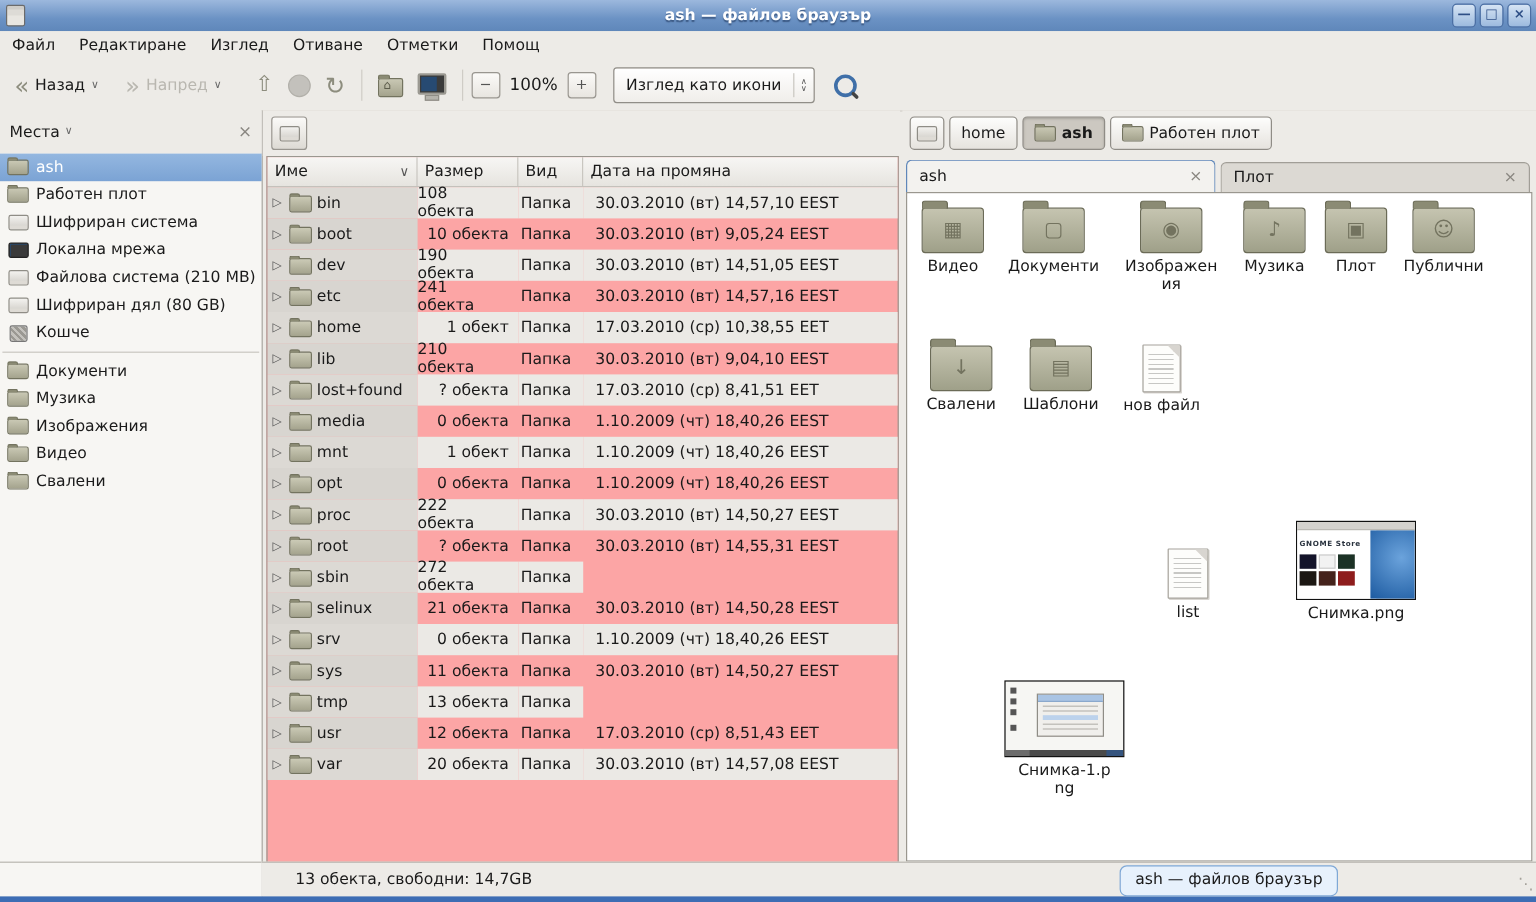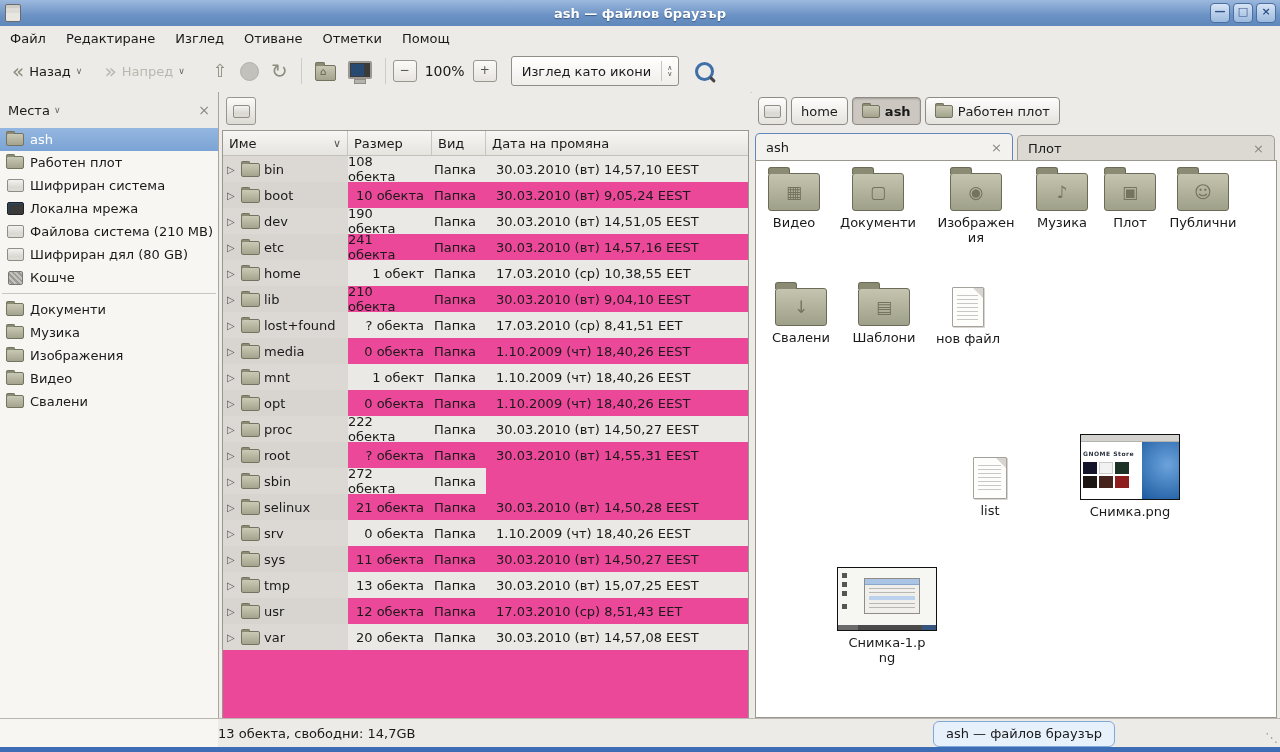--- a/index.html
+++ b/index.html
@@ -68,21 +68,21 @@
   .si-drive{width:15px;height:11px;border:1px solid #8f8d86;border-radius:2px;background:linear-gradient(#f3f2ef,#cfccc6);
     box-shadow:inset 0 -3px 0 #dedbd5}
   .si-net{width:15px;height:11px;background:#3a3a3a;border:1px solid #222;border-radius:2px;box-shadow:inset 1px 1px 0 #27496e}
   .si-trash{width:13px;height:12px;border:1px solid #777;border-radius:2px;
     background:repeating-linear-gradient(45deg,#c4c2bd 0 2px,#9b9993 2px 4px)}
 
   
   .midtop{left:219px;top:92px;width:531px;height:38px;background:#edebe7;display:flex;align-items:center}
   .smallbtn{width:28px;height:26px;margin-left:7px;border:1px solid #999690;border-radius:3px;
     background:linear-gradient(#fbfaf8,#dddad4);display:flex;align-items:center;justify-content:center}
-  .tree{left:222px;top:130px;width:527px;height:590px;background:#ec4899;border:1px solid #9a978f;box-sizing:border-box}
+  .tree{left:222px;top:130px;width:527px;height:590px;background:#fca5a5;border:1px solid #9a978f;box-sizing:border-box}
   .thead{display:flex;height:24px;border-bottom:1px solid #c4c1bb;background:linear-gradient(#f7f6f4,#e6e4df);font-size:13px}
   .th{display:flex;align-items:center;padding:0 6px;border-right:1px solid #c9c6c0;box-sizing:border-box}
   .th-name{width:125px}.th-size{width:84px}.th-type{width:54px}.th-date{flex:1;border-right:none}
   .sortmark{margin-left:auto;color:#555;font-size:11px}
   .trow{display:flex;height:26px;align-items:stretch;font-size:13px}
   .c-name{width:125px;background:#d8d5d0;display:flex;align-items:center;gap:4px;padding-left:4px;box-sizing:border-box}
   .trow:nth-child(even) .c-name{background:#dcd9d4}
   .c-size{width:84px;display:flex;align-items:center;justify-content:flex-end;padding-right:8px;box-sizing:border-box}
   .c-type{width:54px;display:flex;align-items:center;padding-left:2px;box-sizing:border-box}
   .c-date{flex:1;display:flex;align-items:center;padding-left:10px}
@@ -147,21 +147,21 @@
   .t1 .dlg{position:absolute;left:26px;top:10px;width:54px;height:34px;background:#f0efec;border:1px solid #8f8d86}
   .t1 .dlg .tstrip{height:5px;background:#a9c4e4;border-bottom:1px solid #8aa8cc}
   .t1 .dlg .l{height:1px;background:#b9b7b1;margin:3px 4px 0 4px}
   .t1 .dlg .hl{height:4px;background:#bcd2ec;margin:3px 4px 0 4px}
   .t1 .bstrip{position:absolute;left:0;right:0;bottom:0;height:5px;background:#4a4a4a;
     box-shadow:inset 20px 0 0 #6b6b6b, inset -14px 0 0 #35547e}
 
   
   .statusbar{left:218px;top:718px;width:1062px;height:29px;background:#edebe7;border-top:1px solid #b9b6b0;
     display:flex;align-items:center;box-sizing:border-box}
-  .statusbar .stext{margin-left:0}
+  .statusbar .stext{margin-left:28px}
   .sbfill{left:0;top:718px;width:218px;height:29px;background:#f7f6f3;border-top:1px solid #b9b6b0;box-sizing:border-box}
   .bluestrip{left:0;top:747px;width:1280px;height:5px;background:#3d6db4}
   .tooltip{left:933px;top:721px;height:24px;padding:0 12px;background:#e7f1fc;border:1px solid #7fa8d6;
     border-radius:6px;line-height:23px;z-index:5}
   .grip{right:2px;top:730px;color:#a5a29b;font-size:13px}
 </style>
 </head>
 <body>
 
 <div class="abs titlebar">
@@ -490,21 +490,20 @@
       <div class="c-date">30.03.2010 (вт) 14,50,27 EEST</div>
     </div>
   <div class="trow">
       <div class="c-name">
         <span class="exp">▷</span>
         <span class="rowfolder"></span>
         <span>tmp</span>
       </div>
       <div class="c-size">13 обекта</div>
       <div class="c-type">Папка</div>
-      <div class="c-date">30.03.2010 (вт) 15,07,25 EEST</div>
     </div>
   <div class="trow">
       <div class="c-name">
         <span class="exp">▷</span>
         <span class="rowfolder"></span>
         <span>usr</span>
       </div>
       <div class="c-size">12 обекта</div>
       <div class="c-type">Папка</div>
       <div class="c-date">17.03.2010 (ср)  8,51,43 EET</div>

